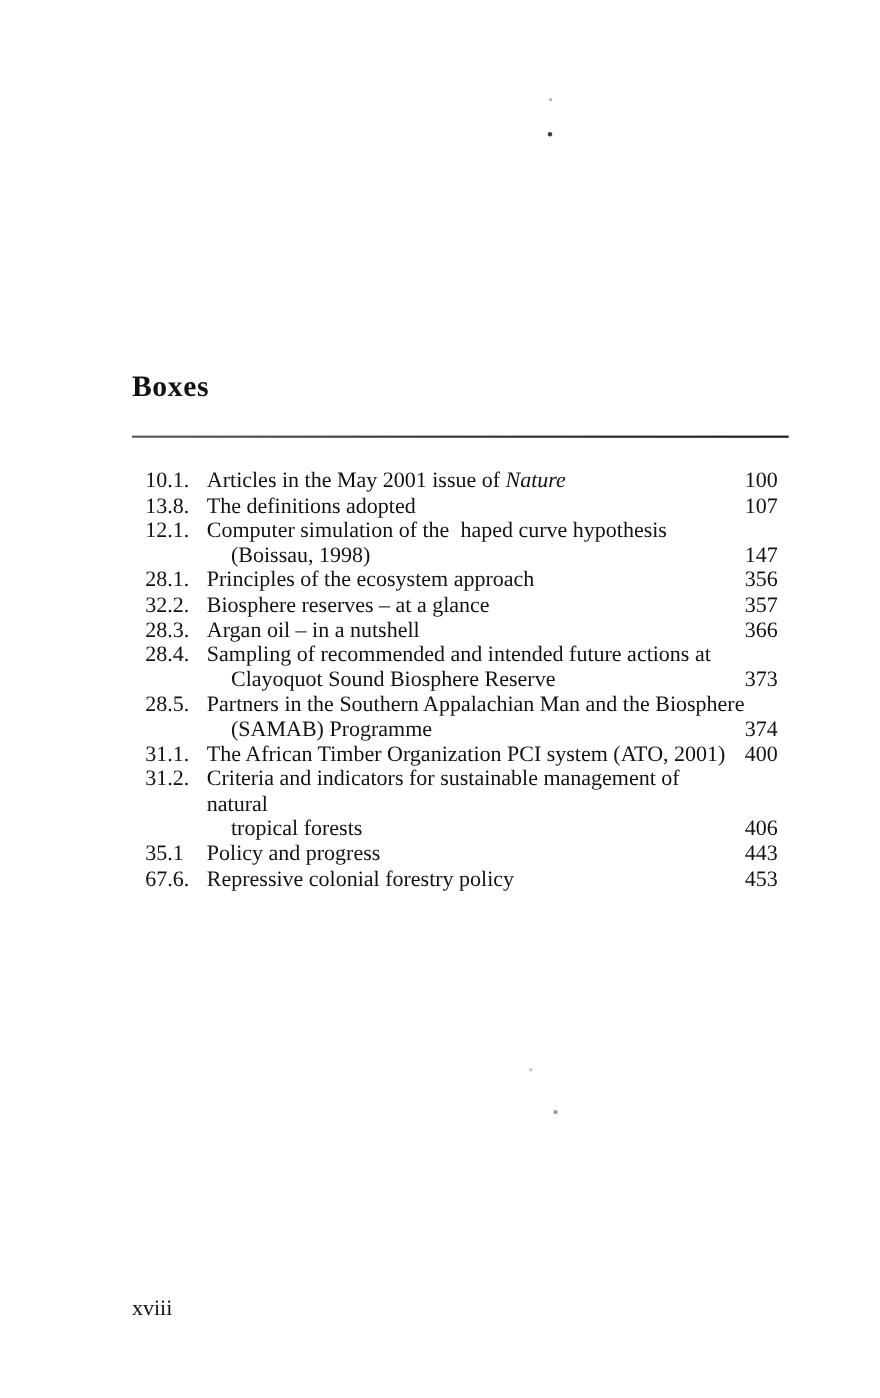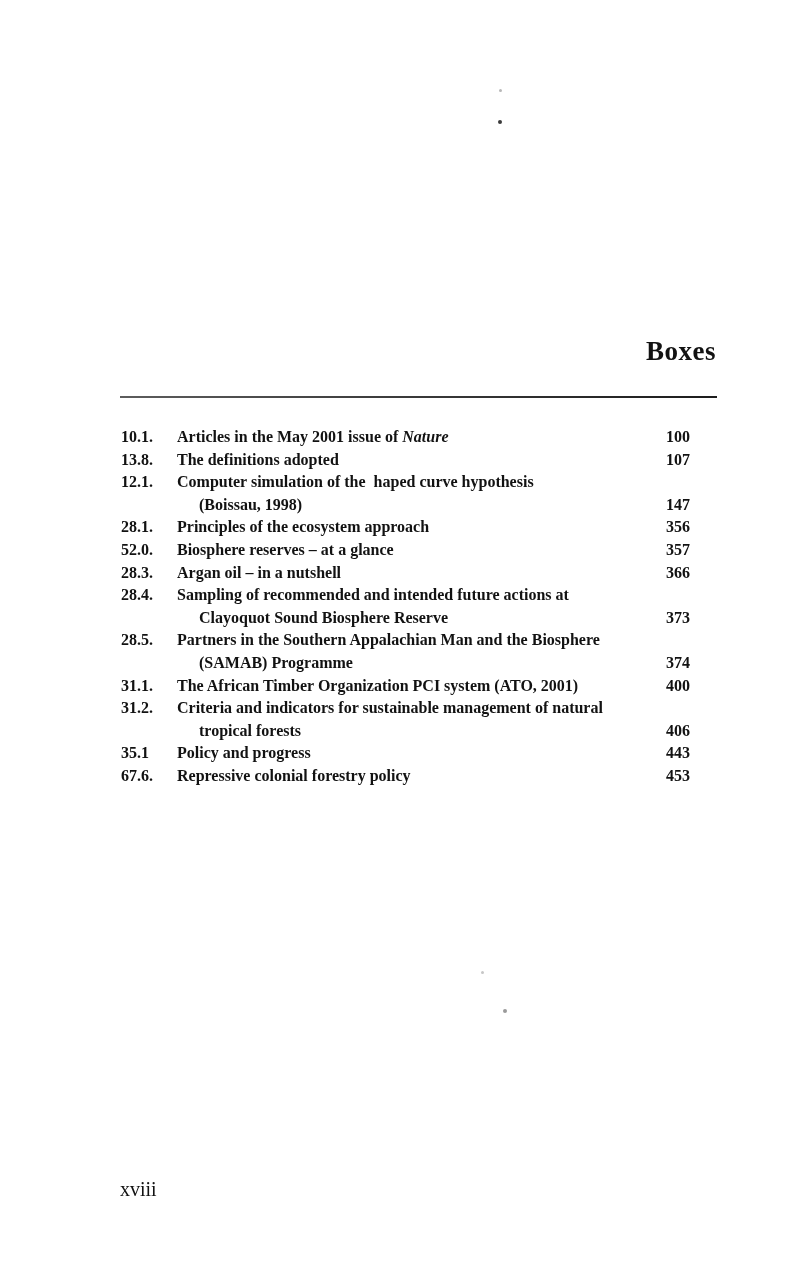--- a/index.html
+++ b/index.html
@@ -14,42 +14,41 @@
     background: #ffffff;
     overflow: hidden;
     font-family: "Liberation Serif", "DejaVu Serif", serif;
     color: #121212;
   }
   .title {
     position: absolute;
     top: 317px;
     left: 120px;
     width: 596px;
-    text-align: right;
+    text-align: left;
     font-size: 27px;
     font-weight: bold;
     line-height: 1.2;
     letter-spacing: 0.5px;
   }
   .rule {
     position: absolute;
     top: 396px;
     left: 120px;
     width: 597px;
     height: 2px;
     background: linear-gradient(to right, #5d5d5d, #3c3c3c 45%, #1d1d1d);
   }
   .toc {
     position: absolute;
     top: 426px;
-    left: 121px;
+    left: 132px;
     width: 593px;
-    font-size: 16px;
+    font-size: 20px;
     line-height: 22.6px;
-    font-weight: bold;
   }
   .row { display: flex; align-items: baseline; }
   .num { width: 56px; flex: none; white-space: pre; }
   .text { flex: 1; white-space: pre-wrap; min-width: 0; }
   .row.indent .text { padding-left: 22px; }
   .pg { width: 48px; flex: none; text-align: left; }
   .footer {
     position: absolute;
     top: 1178px;
     left: 120px;
@@ -100,21 +99,21 @@
     <span class="pg">147</span>
   </div>
 
   <div class="row">
     <span class="num">28.1.</span>
     <span class="text"><span class="t">Principles of the ecosystem approach</span><i class="it"></i></span>
     <span class="pg">356</span>
   </div>
 
   <div class="row">
-    <span class="num">52.0.</span>
+    <span class="num">32.2.</span>
     <span class="text"><span class="t">Biosphere reserves – at a glance</span><i class="it"></i></span>
     <span class="pg">357</span>
   </div>
 
   <div class="row">
     <span class="num">28.3.</span>
     <span class="text"><span class="t">Argan oil – in a nutshell</span><i class="it"></i></span>
     <span class="pg">366</span>
   </div>
 

